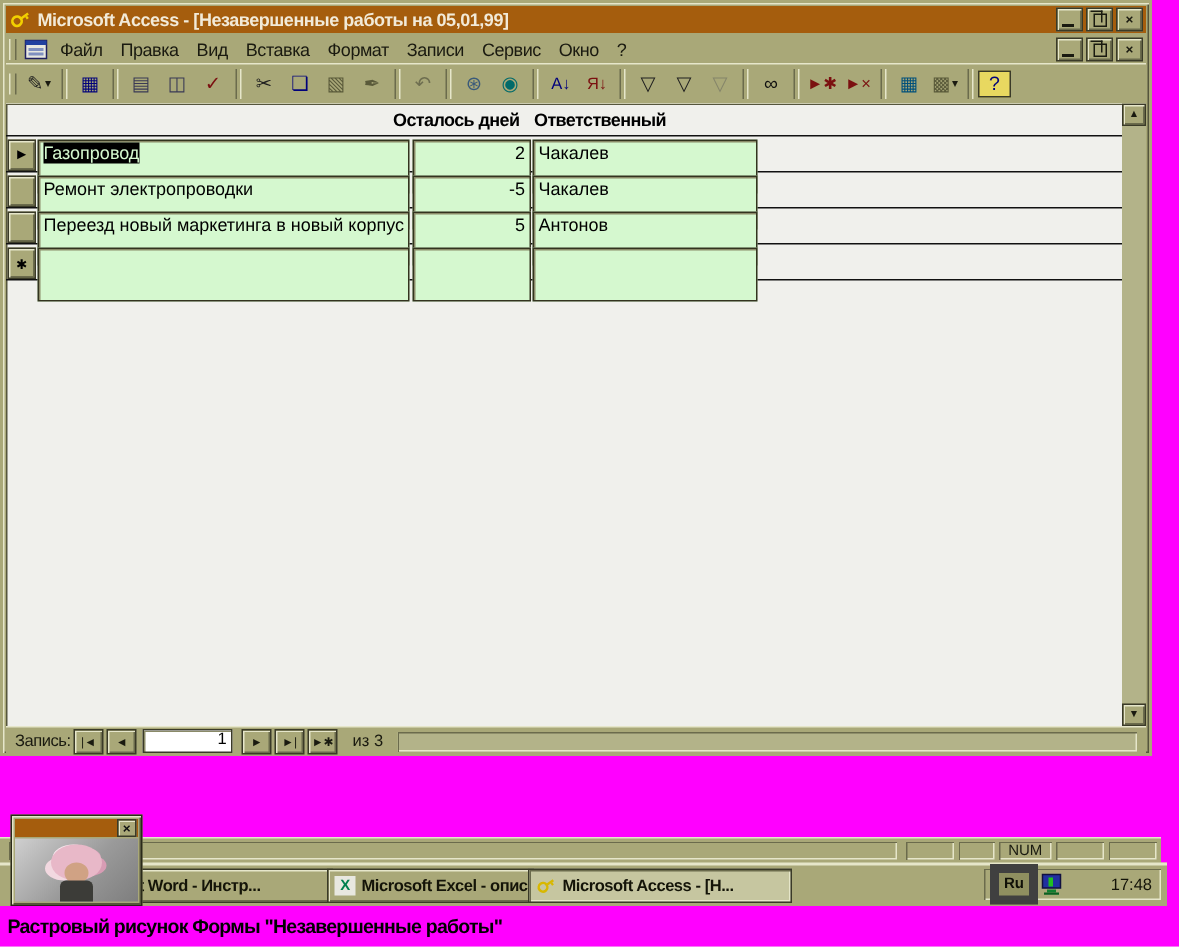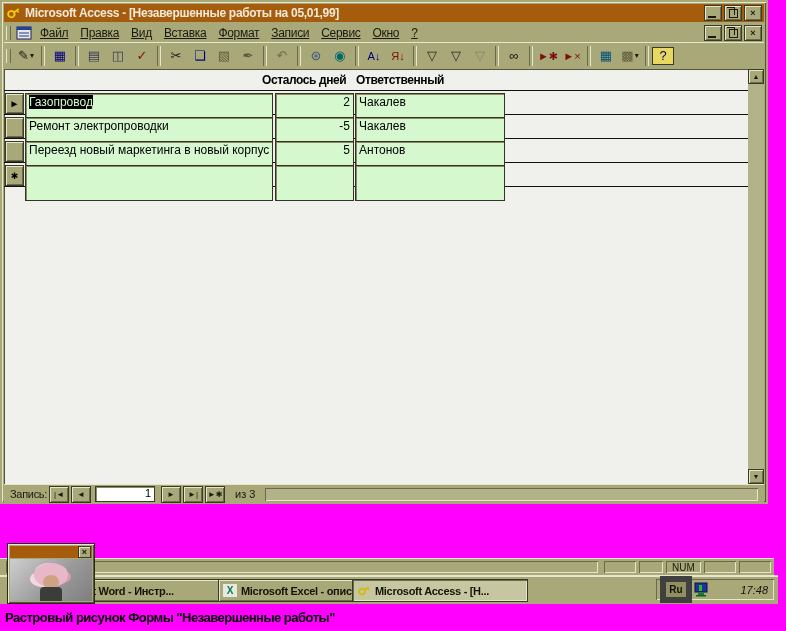--- a/index.html
+++ b/index.html
@@ -32,21 +32,21 @@
     font-size:9px;font-weight:bold;color:#1a1a10;position:relative;
   }
   .glyph-min{position:absolute;left:3px;bottom:2px;width:8px;height:2px;background:#1a1a10;}
   .glyph-restore{position:absolute;left:4px;top:3px;width:7px;height:7px;border:1px solid #1a1a10;background:#a9a878;}
   .glyph-restore:before{content:"";position:absolute;left:-3px;top:-3px;width:7px;height:7px;border:1px solid #1a1a10;border-bottom:none;border-left:none;}
   .menubar{
     position:absolute;left:2px;top:21px;right:2px;height:19px;
     display:flex;align-items:center;font-size:12px;color:#1a1a10;
   }
   .grip{width:3px;height:14px;margin:0 3px 0 2px;border-left:1px solid #e6e6ca;border-right:1px solid #6b6b4c;}
-  .menuitem{padding:2px 6px;white-space:nowrap;letter-spacing:-0.3px;text-decoration:underline;}
+  .menuitem{padding:2px 6px;white-space:nowrap;letter-spacing:-0.3px;}
   .toolbar{
     position:absolute;left:2px;top:40px;right:2px;height:26px;
     display:flex;align-items:center;border-top:1px solid #e6e6ca;
   }
   .sep{width:2px;height:20px;margin:0 3px;border-left:1px solid #6b6b4c;border-right:1px solid #e6e6ca;}
   .tbtn{
     min-width:22px;height:20px;display:flex;align-items:center;justify-content:center;
     font-size:13px;line-height:20px;padding:0 1px;color:#202020;white-space:nowrap;
   }
   .tbtn.small{font-size:11px;}
@@ -128,21 +128,21 @@
     background:#c6c6a0;
     box-shadow: inset 1px 1px 0 #6b6b4c, inset -1px -1px 0 #e6e6ca;
   }
   .appicon{width:14px;height:13px;margin-right:4px;flex:0 0 auto;display:flex;align-items:center;justify-content:center;font-size:10px;font-weight:bold;}
   .tray{
     position:absolute;top:2px;right:4px;width:118px;height:21px;
     box-shadow: inset 1px 1px 0 #6b6b4c, inset -1px -1px 0 #e6e6ca;
     display:flex;align-items:center;font-size:11px;color:#141408;
   }
   .rubox{width:20px;height:15px;margin-left:4px;background:#8f8f60;color:#101008;font-size:10px;font-weight:bold;display:flex;align-items:center;justify-content:center;border:6px solid #404040;}
-  .clock{margin-left:auto;margin-right:6px;font-style:italic;}
+  .clock{margin-left:auto;margin-right:6px;}
 
   
   .picwin{
     position:absolute;left:7px;top:543px;width:86px;height:59px;
     background:#a9a878;border:1px solid #2a2a1a;
     box-shadow: inset 1px 1px 0 #e6e6ca, inset -1px -1px 0 #55553c;
     z-index:5;
   }
   .pictitle{position:absolute;left:2px;top:2px;right:2px;height:12px;background:#a55d0d;display:flex;align-items:center;justify-content:flex-end;}
   .picclose{width:11px;height:10px;margin-right:1px;background:#a9a878;border:1px solid #3a3a28;box-shadow: inset 1px 1px 0 #e6e6ca;display:flex;align-items:center;justify-content:center;font-size:9px;font-weight:bold;color:#111;}

